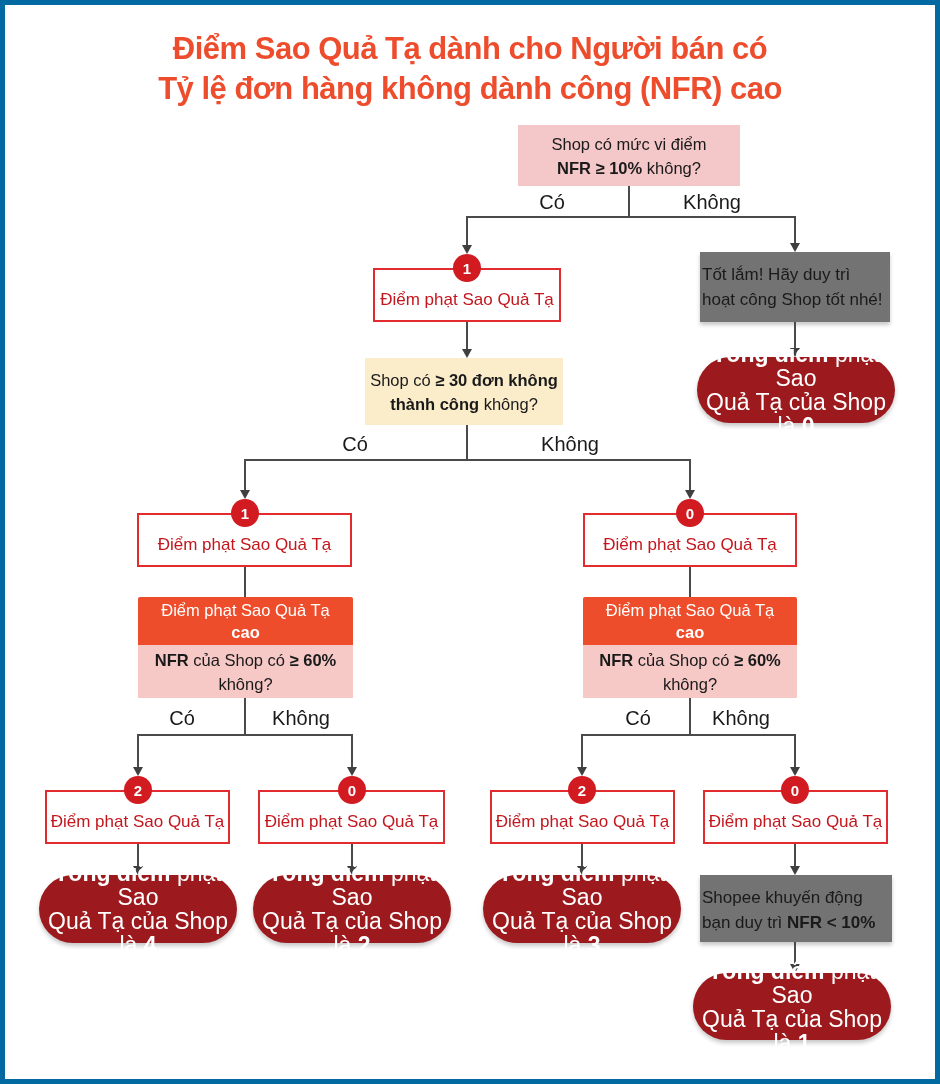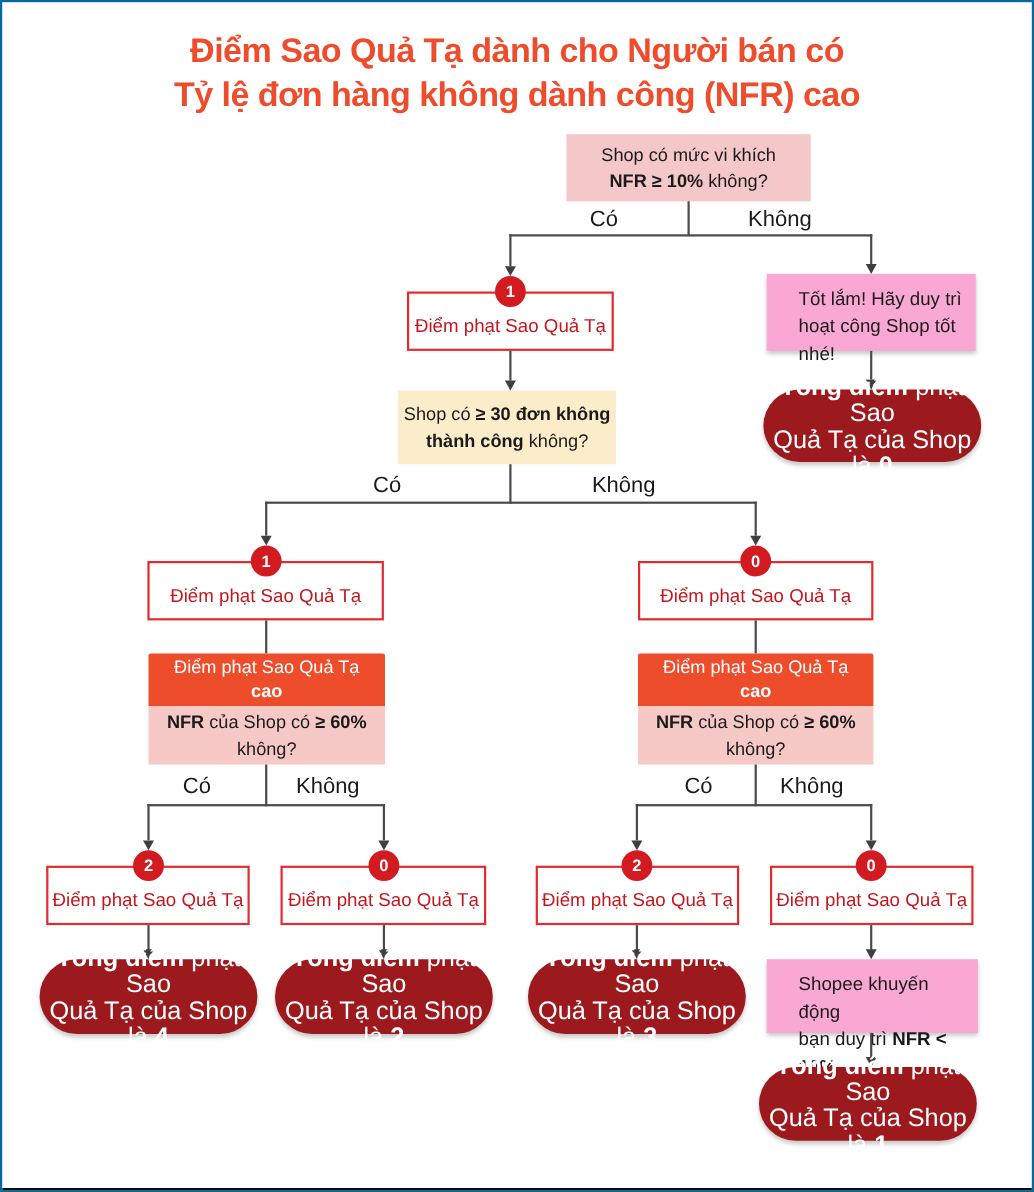--- a/index.html
+++ b/index.html
@@ -1,18 +1,18 @@
 <!DOCTYPE html>
 <html><head>
 <meta charset="utf-8">
 <style>
   html,body{margin:0;padding:0;background:#ffffff;}
   #canvas{
     position:relative;width:940px;height:1084px;background:#ffffff;
-    border:2px solid #0369a1;box-sizing:border-box;overflow:hidden;
+    border:5px solid #0369a1;box-sizing:border-box;overflow:hidden;
     font-family:"Liberation Sans",sans-serif;color:#1a1a1a;
   }
   .abs{position:absolute;box-sizing:border-box;}
   .ctr{display:flex;flex-direction:column;justify-content:center;text-align:center;}
   .title{
     left:0;right:0;top:24px;text-align:center;color:#EE4D2D;
     font-size:31px;font-weight:700;line-height:40px;letter-spacing:-0.5px;
   }
   .qpink{background:#F4C7C9;font-size:16.5px;line-height:24px;}
   .yellow{background:#FBEDCA;font-size:16.5px;line-height:24px;}
@@ -20,22 +20,22 @@
     background:#ffffff;border:2px solid #E12B2F;color:#C3161D;
     font-size:17px;padding-top:10px;
   }
   .badge{
     width:28px;height:28px;border-radius:50%;background:#D21A21;color:#fff;
     font-weight:700;font-size:15px;display:flex;align-items:center;justify-content:center;
   }
   .orangebox{background:#EE4D2B;color:#ffffff;font-size:16.5px;line-height:22px;border-radius:2px 2px 0 0;}
   .pinkbox{background:#F6C9C7;font-size:16.5px;line-height:24px;}
   .graybox{
-    background:#f9a8d4;font-size:17px;line-height:25px;text-align:left;
-    padding:10px 6px 0 29px;box-shadow:0 3px 4px rgba(0,0,0,0.22);
+    background:#737373;font-size:17px;line-height:25px;text-align:left;
+    padding:10px 6px 0 2px;box-shadow:0 3px 4px rgba(0,0,0,0.22);
   }
   .pill{
     background:#9C191D;color:#ffffff;border-radius:34px;font-size:23px;line-height:24px;
     box-shadow:0 3px 4px rgba(0,0,0,0.22);
   }
   .b{font-weight:700;}
   .edge{font-size:20px;text-align:center;color:#1a1a1a;}
   .vl{position:absolute;width:2px;background:#4a4a4a;}
   .hl{position:absolute;height:2px;background:#4a4a4a;}
   .ar{
@@ -49,21 +49,21 @@
 <body>
 
 <div id="canvas">
 
   <div class="abs title">
     <div>Điểm Sao Quả Tạ dành cho Người bán có</div>
     <div>Tỷ lệ đơn hàng không dành công (NFR) cao</div>
   </div>
 
   <div class="abs ctr qpink" style="left:513px;top:120px;width:222px;height:61px;">
-    <div>Shop có mức vi khích</div>
+    <div>Shop có mức vi điểm</div>
     <div>
       <span class="b">NFR ≥ 10%</span><span> không?</span>
     </div>
   </div>
 
   <div class="vl" style="left:623px;top:181px;height:31px;"></div>
   <div class="hl" style="left:461px;top:211px;width:330px;"></div>
   <div class="abs edge" style="left:527px;top:186px;width:40px;">Có</div>
   <div class="abs edge" style="left:672px;top:186px;width:70px;">Không</div>
   <div class="vl" style="left:461px;top:211px;height:29px;"></div>

